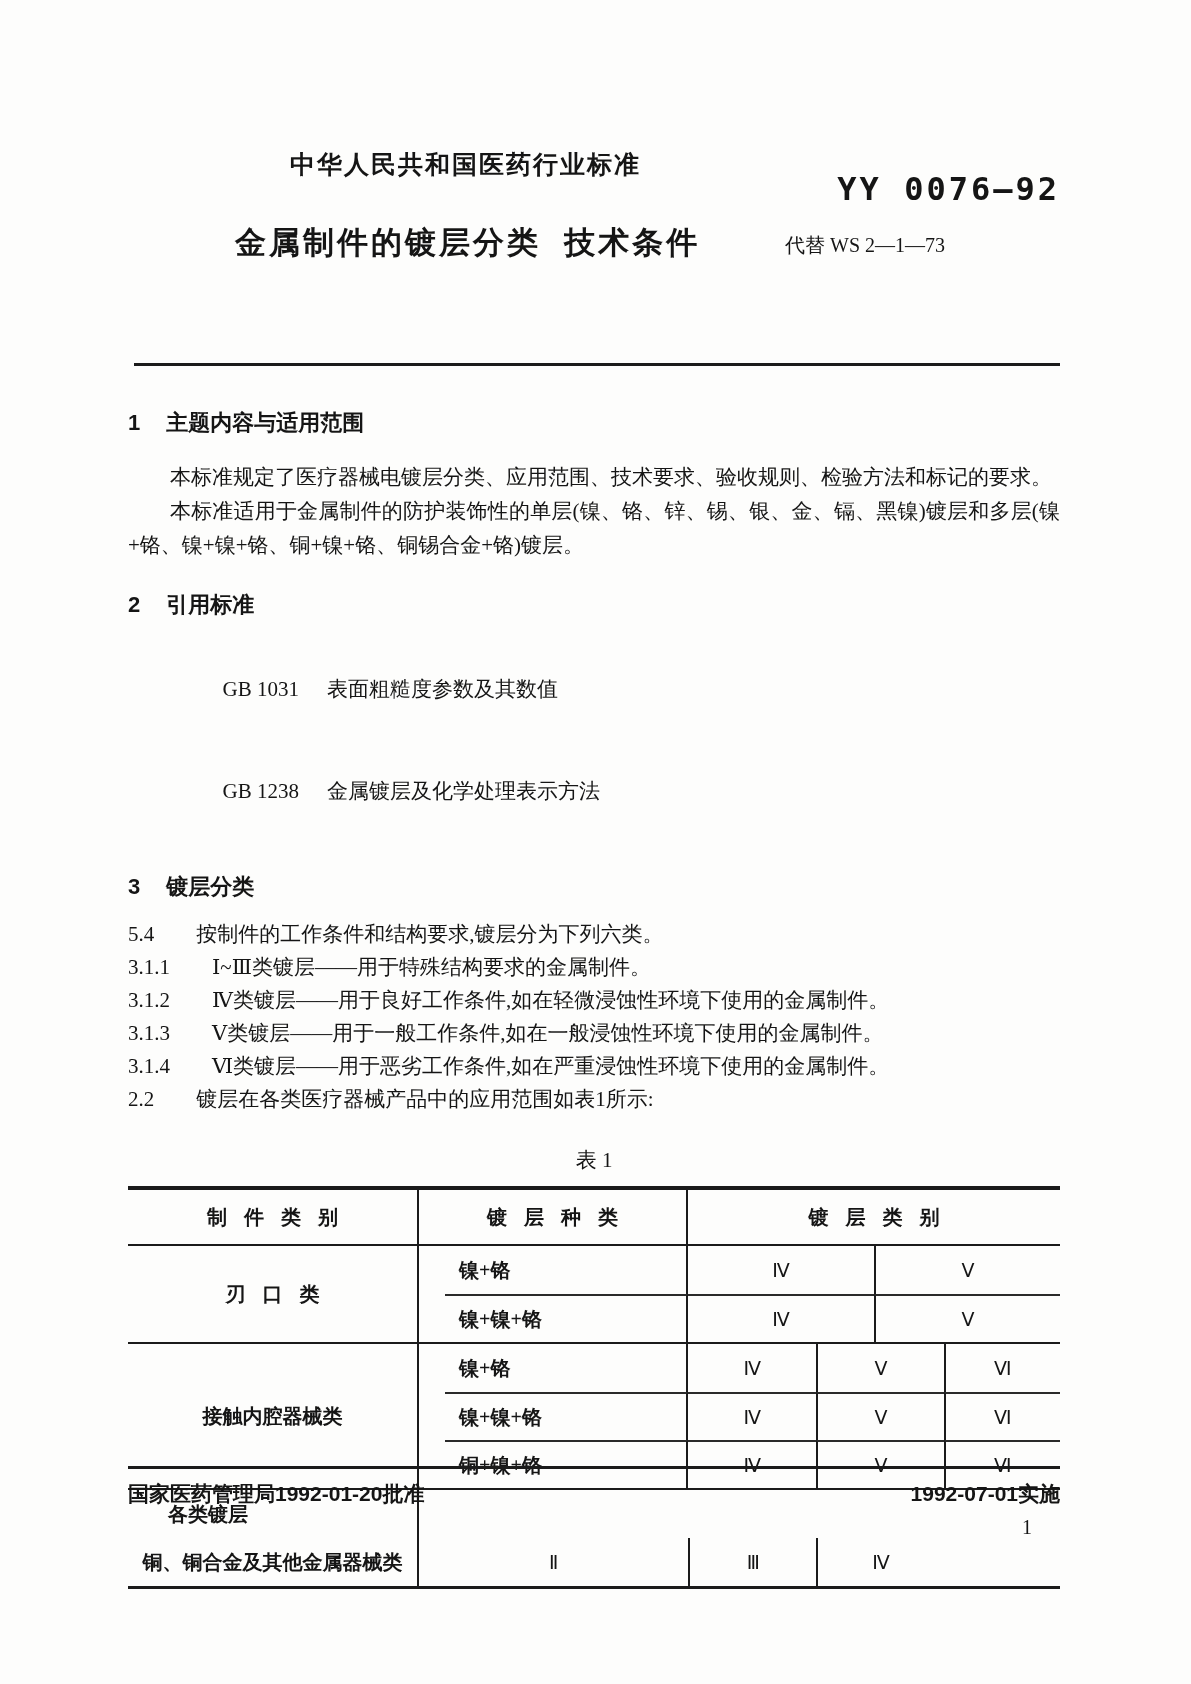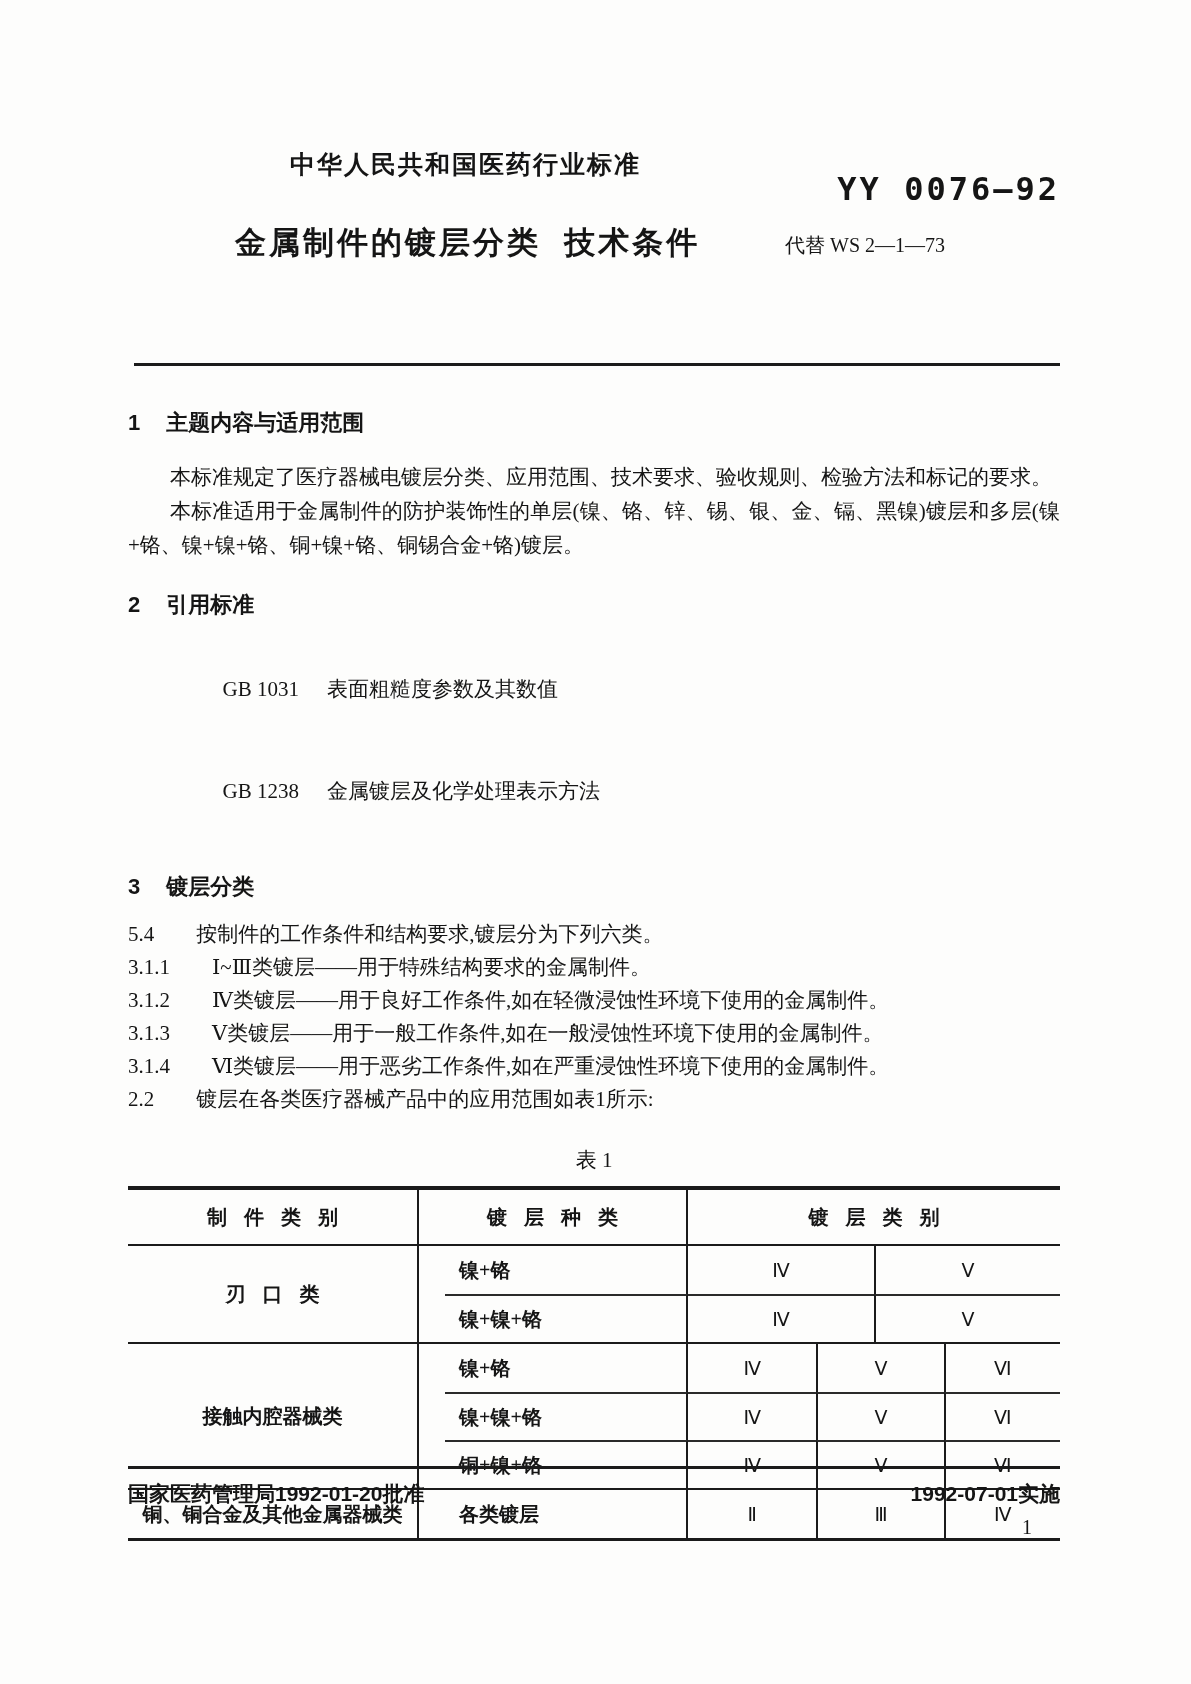--- a/index.html
+++ b/index.html
@@ -170,22 +170,22 @@
         <div class="cell rn bt">Ⅳ</div>
         <div class="cell rn bl bt">Ⅴ</div>
         <div class="cell rn bl bt">Ⅵ</div>
         <div class="cell coat vr bt">铜+镍+铬</div>
         <div class="cell rn bt">Ⅳ</div>
         <div class="cell rn bl bt">Ⅴ</div>
         <div class="cell rn bl bt">Ⅵ</div>
       </div>
 
       <div class="grp g3c">
+        <div class="cell coat vr">各类镀层</div>
         <div class="cell cat vr">铜、铜合金及其他金属器械类</div>
-        <div class="cell coat vr">各类镀层</div>
         <div class="cell rn">Ⅱ</div>
         <div class="cell rn bl">Ⅲ</div>
         <div class="cell rn bl">Ⅳ</div>
       </div>
     </div>
 
   </div>
 
   <footer class="footer">
     <div class="h">国家医药管理局1992-01-20批准</div>

